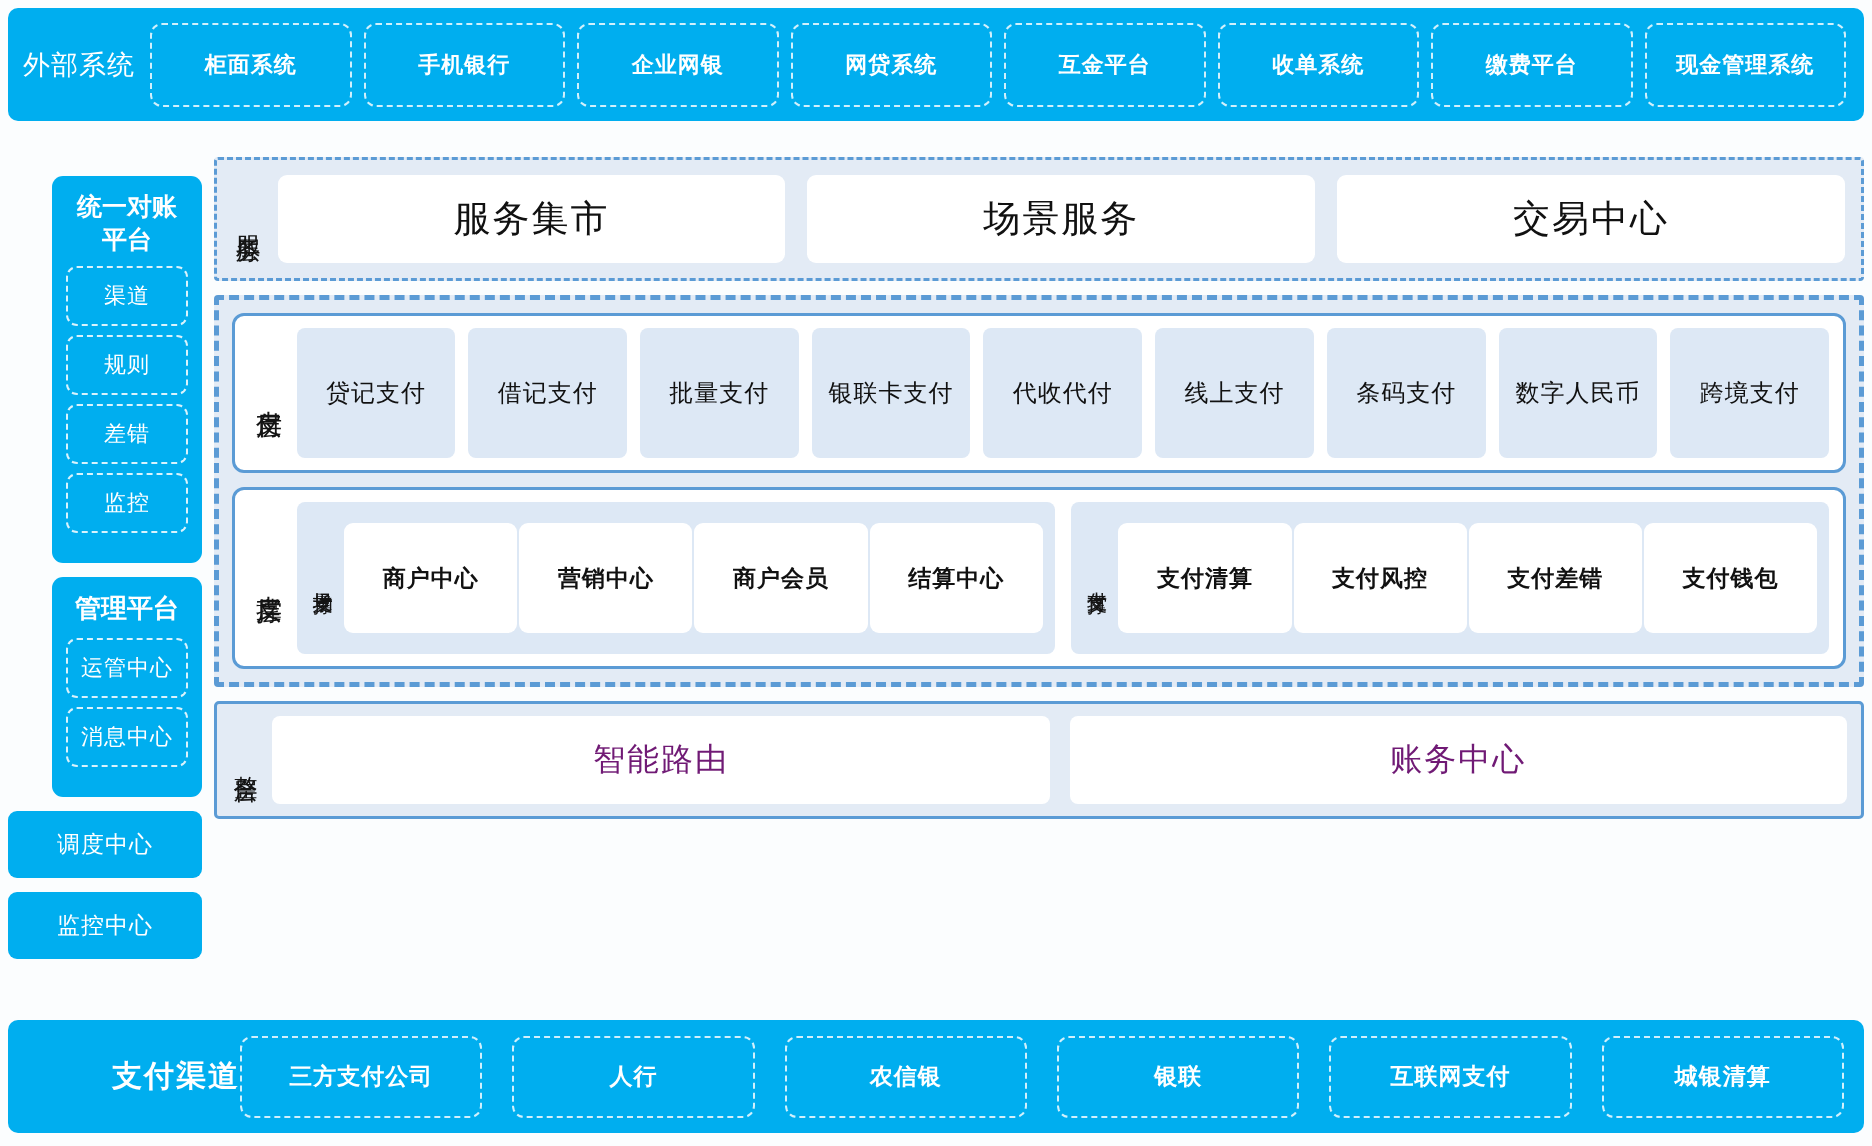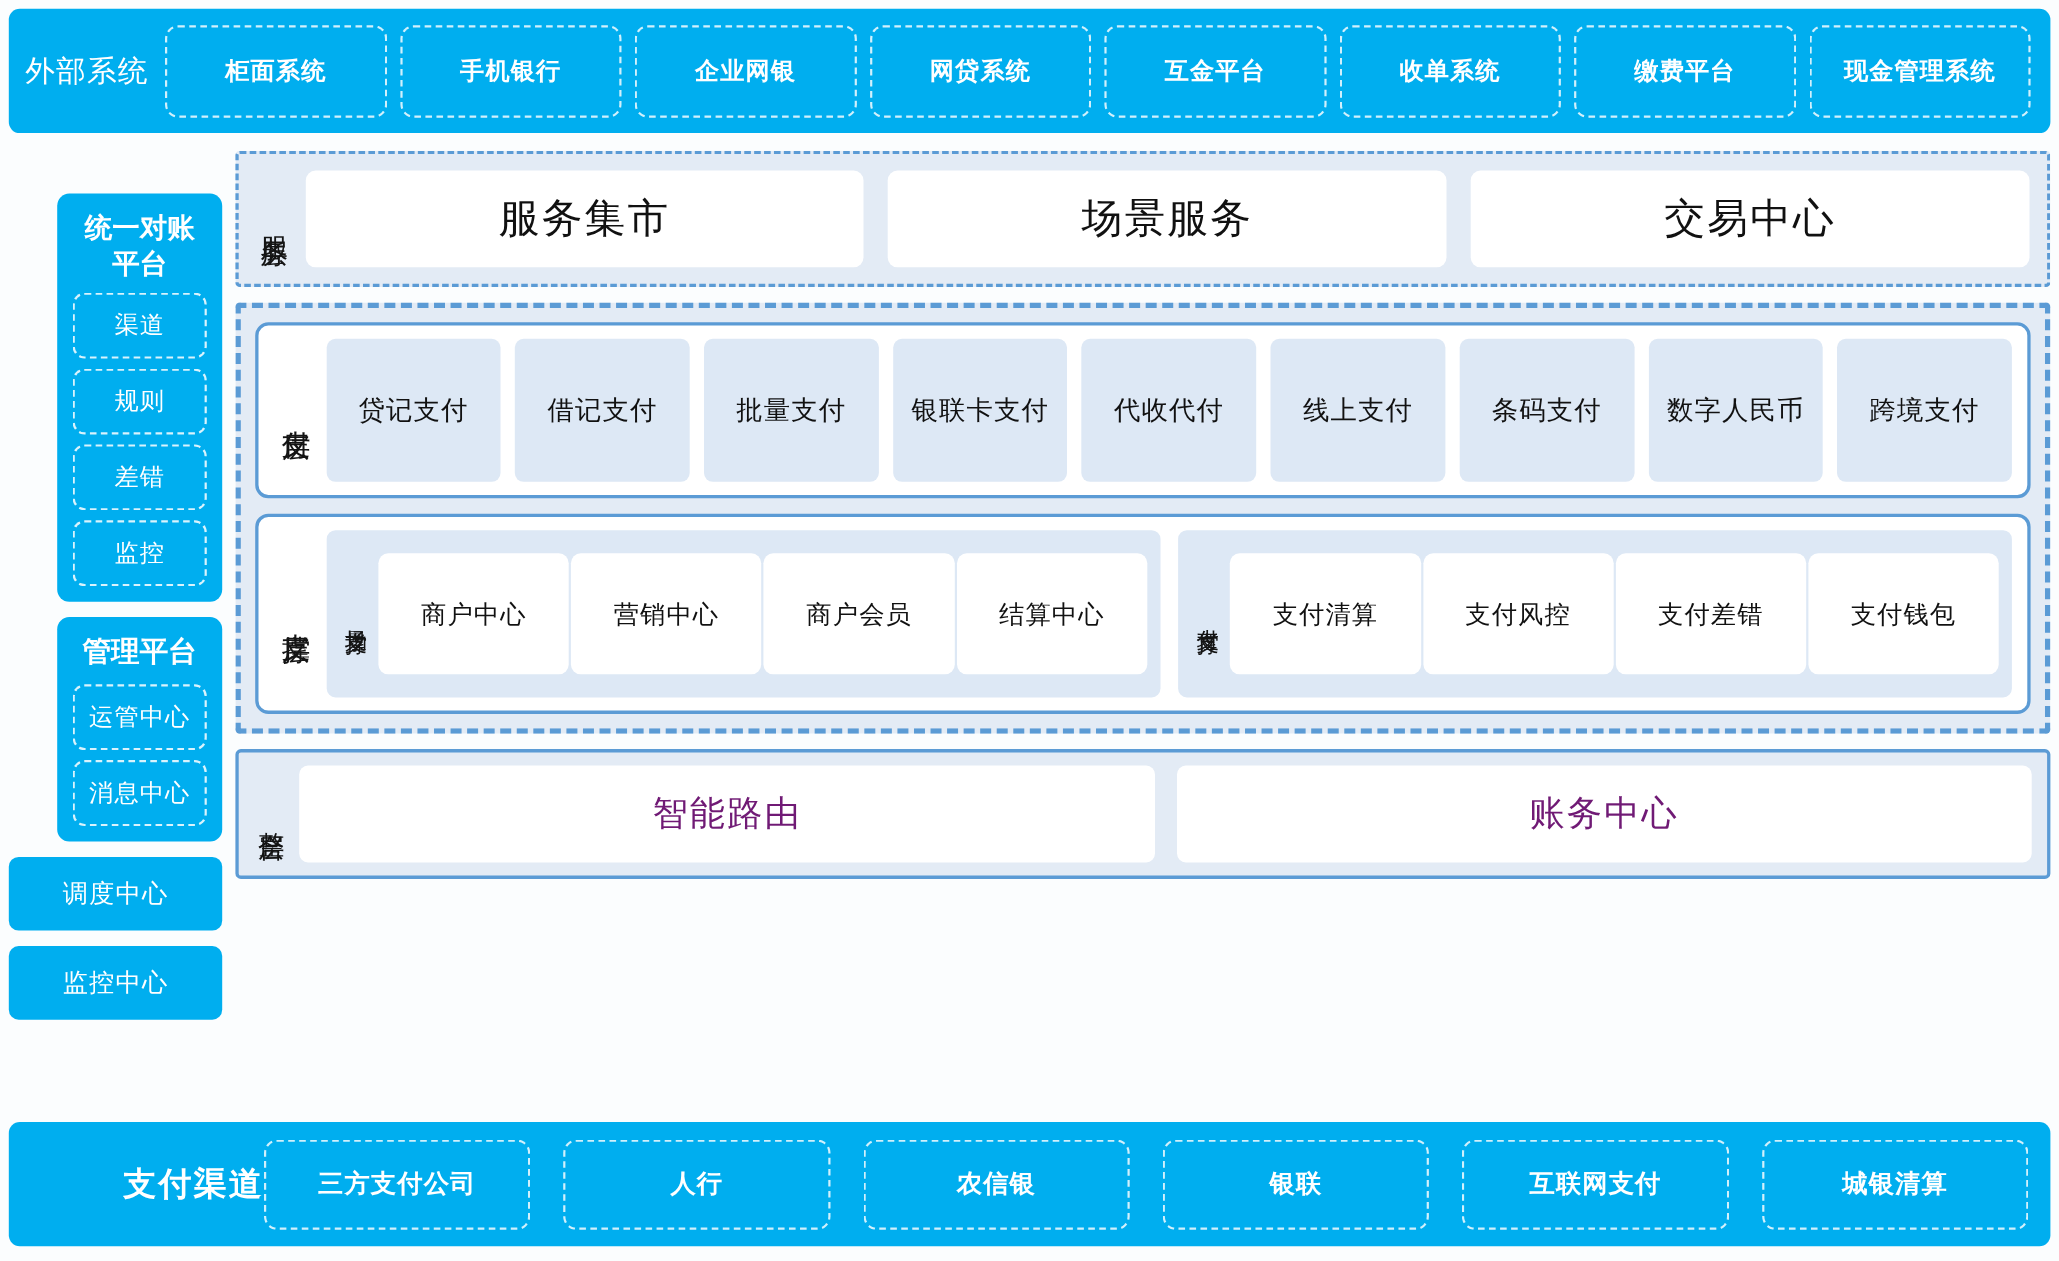--- a/index.html
+++ b/index.html
@@ -73,21 +73,21 @@
 
   
   .leftcol {
     position: absolute;
     left: 8px; top: 176px;
     width: 194px;
   }
   .lpanel {
     background: #00AEEF;
     border-radius: 11px;
-    padding: 10px 14px 14px;
+    padding: 10px 14px 30px;
     margin-bottom: 14px;
     margin-left: 44px;
   }
   .lpanel-title {
     color: #ffffff;
     font-size: 25px;
     font-weight: 700;
     text-align: center;
     letter-spacing: 0px;
     padding: 4px 0 10px;
@@ -112,21 +112,21 @@
     font-size: 23px;
     text-align: center;
     padding: 18px 0;
     margin-bottom: 14px;
     letter-spacing: 1px;
   }
 
   
   .rightcol {
     position: absolute;
-    left: 214px; top: 137px;
+    left: 214px; top: 157px;
     width: 1650px;
   }
 
   
   .svc-wrap {
     border: 3px dashed #5b9bd5;
     border-radius: 4px;
     background: #e3ebf5;
     padding: 10px 16px 10px 10px;
     display: flex;
@@ -211,20 +211,21 @@
     font-size: 20px;
     letter-spacing: 1px;
     margin: 0 10px 0 2px;
     line-height: 1.18;
   }
   .sup-cards {
     flex: 1 1 auto;
     display: flex;
     gap: 2px;
     height: 110px;
+    font-weight: bold;
   }
   .sup-card {
     flex: 1 1 0;
     background: #ffffff;
     border-radius: 9px;
     display: flex;
     align-items: center;
     justify-content: center;
     font-size: 23px;
     color: #111111;

